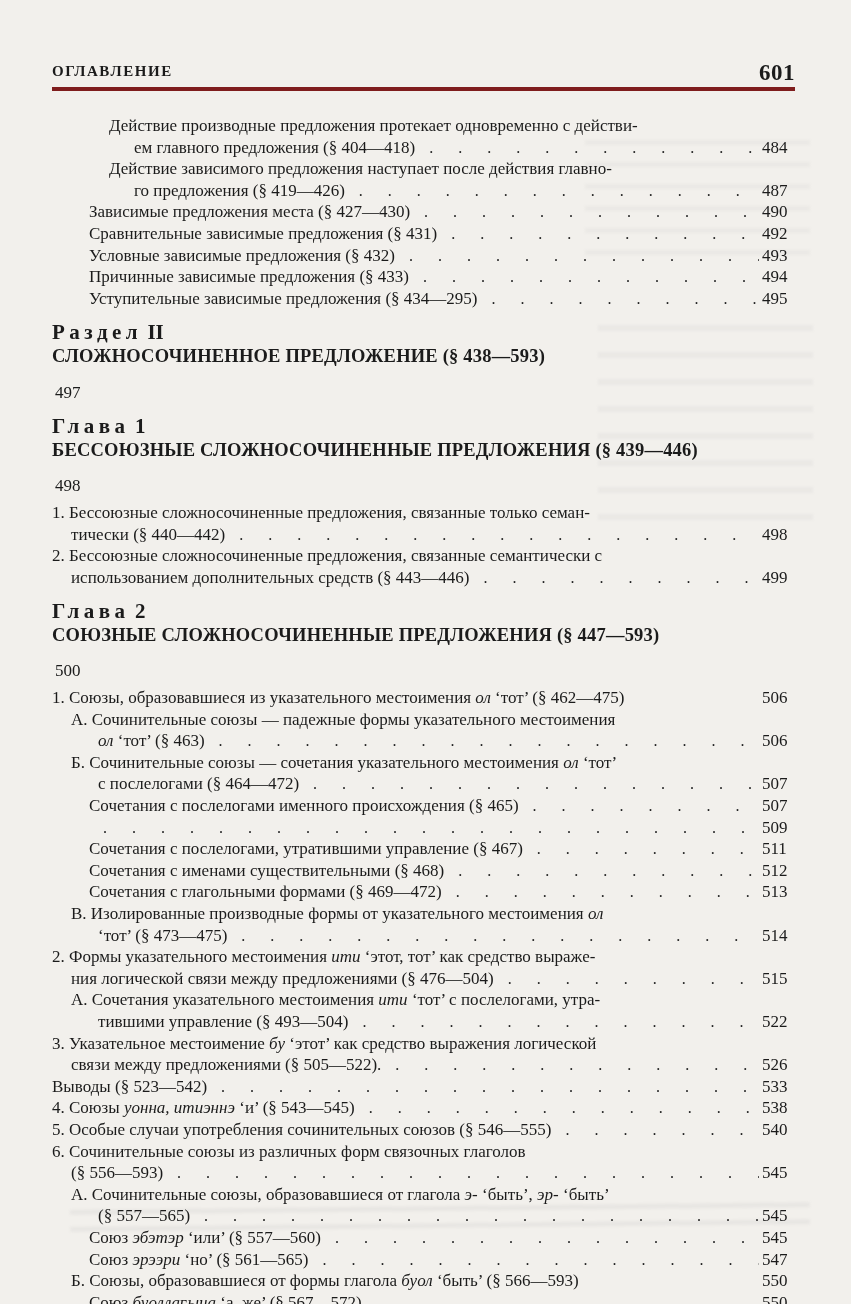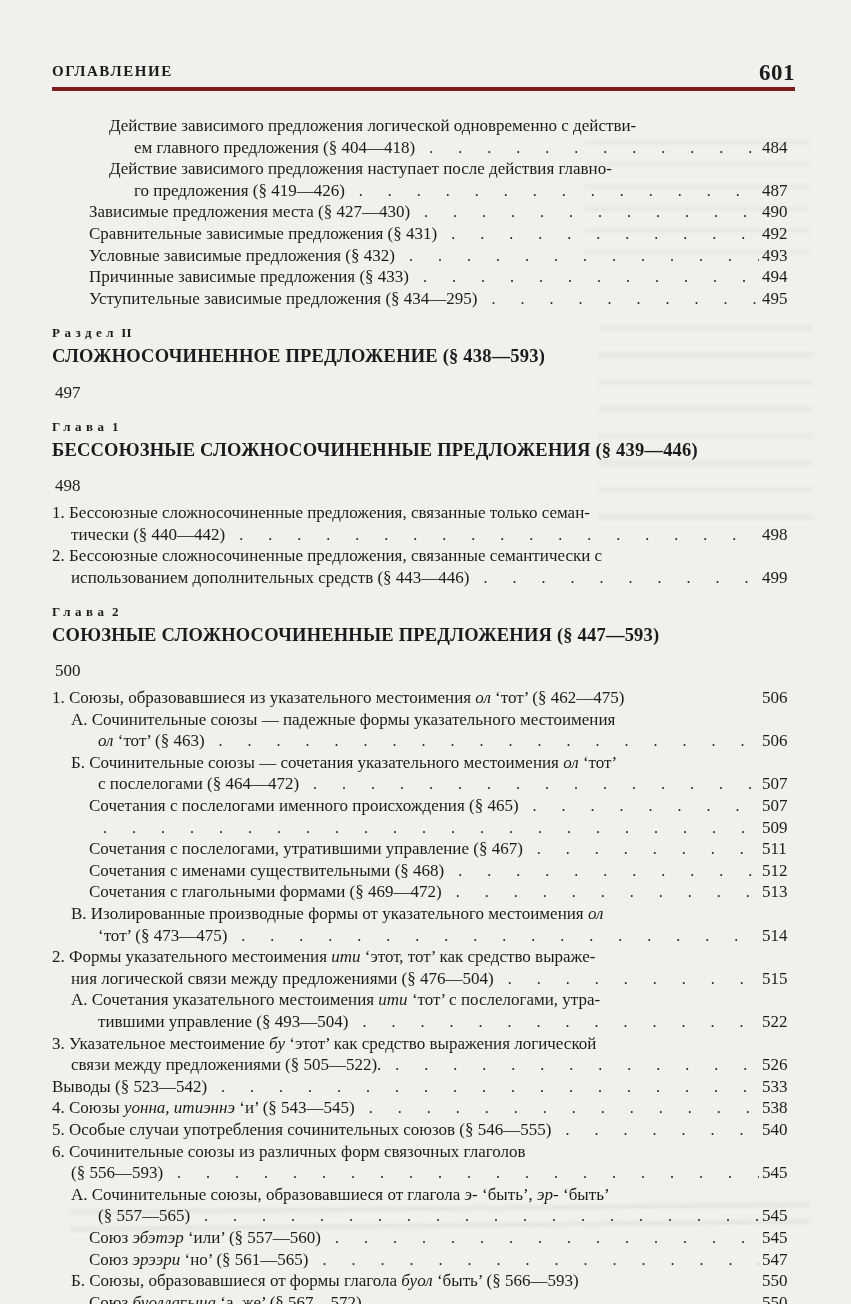--- a/index.html
+++ b/index.html
@@ -36,21 +36,21 @@
     color:#242424;font-size:16px;
   }
   .page{min-width:33px;text-align:left;flex:0 0 auto;padding-left:3px;}
   .ind0{padding-left:0;}
   .ind1{padding-left:19px;}
   .ind2{padding-left:37px;}
   .ind3{padding-left:46px;}
   .ind4{padding-left:57px;}
   .ind5{padding-left:82px;}
   .label{margin-top:13px;}
-  .label .txt{font-weight:bold;font-size:13px;}
+  .label .txt{font-weight:bold;font-size:21px;}
   .label .sp{letter-spacing:4.5px;}
   .title{margin-top:2px;margin-bottom:5px;flex-direction:column;}
   .title .txt{font-weight:bold;font-size:18.5px;letter-spacing:.2px;}
   .it{font-style:italic;}
   
   .ghost{
     position:absolute;pointer-events:none;
     filter:blur(1.5px);opacity:.55;
   }
   .ghost-lines{
@@ -72,21 +72,21 @@
 <div class="ghost ghost-b"></div>
 <div class="ghost ghost-c"></div>
 
 <div class="page-inner">
   <div class="header">
     <span class="header-title">ОГЛАВЛЕНИЕ</span>
     <span class="header-page">601</span>
   </div>
   <div class="toc">
       <div class="row ind4">
-        <span class="txt"><span>Действие зависимого предложения логической одновременно с действи-</span></span>
+        <span class="txt"><span>Действие производные предложения протекает одновременно с действи-</span></span>
         <span class="dots"></span>
         <span class="page"></span>
       </div>
       <div class="row ind5">
         <span class="txt"><span>ем главного предложения (§ 404—418)</span></span>
         <span class="dots">........................................</span>
         <span class="page">484</span>
       </div>
       <div class="row ind4">
         <span class="txt"><span>Действие зависимого предложения наступает после действия главно-</span></span>

